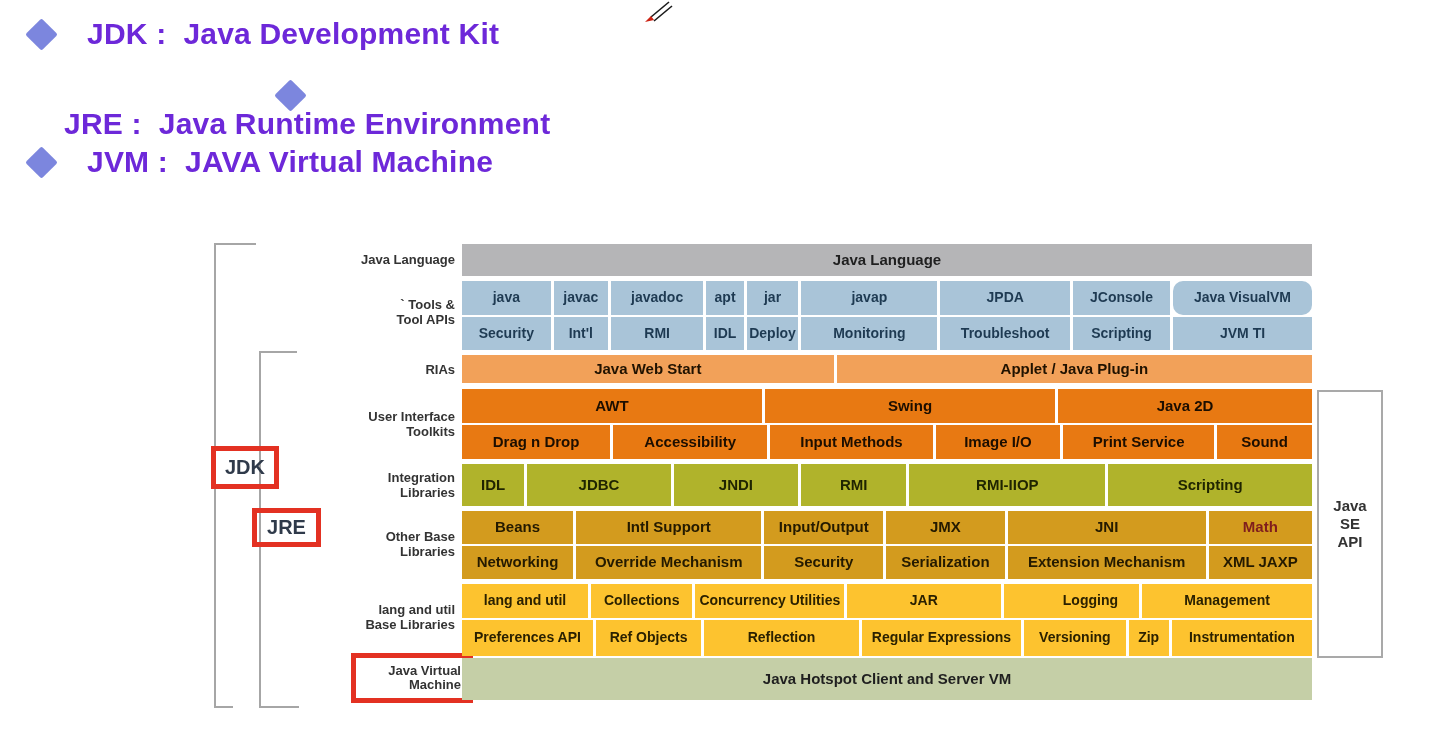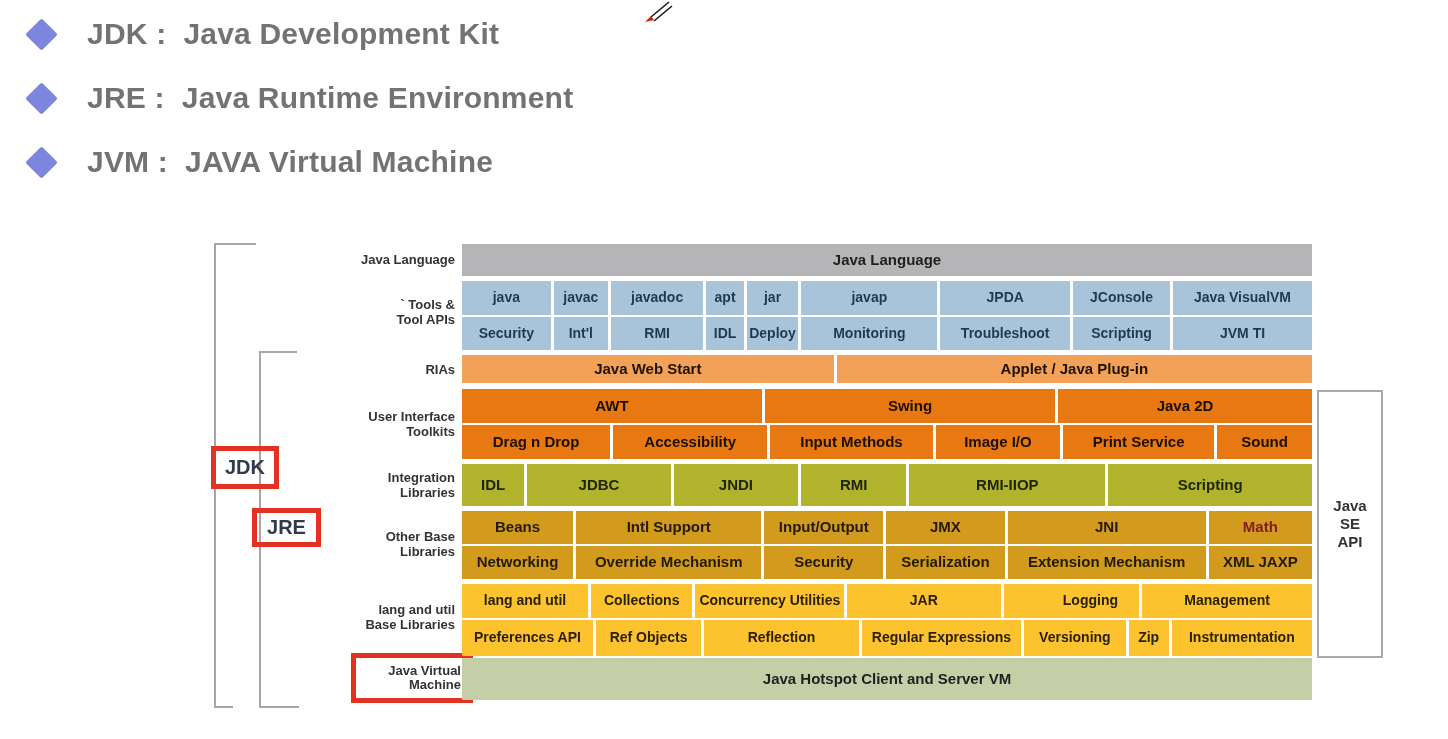--- a/index.html
+++ b/index.html
@@ -3,21 +3,21 @@
 <meta charset="utf-8">
 <style>
   html,body{margin:0;padding:0;background:#fff;}
   .stage{
     position:relative;width:1448px;height:739px;background:#ffffff;
     font-family:"Liberation Sans", sans-serif;overflow:hidden;
   }
   
   .bullet-row{position:absolute;left:30px;height:40px;display:flex;align-items:center;}
   .diamond{width:23px;height:23px;background:#7c86de;transform:rotate(45deg);border-radius:2px;flex:none;}
-  .bullet-text{margin-left:34px;font-size:30px;font-weight:bold;color:#737373;white-space:pre;letter-spacing:.2px;}
+  .bullet-text{margin-left:34px;font-size:30px;font-weight:bold;color:#6d28d9;white-space:pre;letter-spacing:.2px;}
   
   .pencil{position:absolute;left:641px;top:1px;}
   
   .bk{position:absolute;background:#a6a6a6;}
   
   .redbox{position:absolute;border:5px solid #e33122;box-sizing:border-box;
           display:flex;align-items:center;justify-content:center;}
   .redbox .cap{font-weight:bold;font-size:20px;color:#2f3a4a;}
   .jvm-cap{font-weight:bold;font-size:13px;line-height:14px;color:#333;text-align:right;width:100%;padding-right:7px;}
   
@@ -37,21 +37,21 @@
 </style>
 </head>
 <body>
 
 <div class="stage">
 
   <div class="bullet-row" style="top:14px;">
     <span class="diamond"></span>
     <span class="bullet-text">JDK :  Java Development Kit</span>
   </div>
-  <div class="bullet-row" style="top:78px;">
+  <div class="bullet-row" style="top:84px;flex-direction:column;">
     <span class="diamond"></span>
     <span class="bullet-text">JRE :  Java Runtime Environment</span>
   </div>
   <div class="bullet-row" style="top:142px;">
     <span class="diamond"></span>
     <span class="bullet-text">JVM :  JAVA Virtual Machine</span>
   </div>
 
   <svg class="pencil" width="32" height="24" viewBox="0 0 32 24">
     <line x1="10" y1="16" x2="28" y2="1" stroke="#1a1a1a" stroke-width="1.6"></line>
@@ -112,21 +112,21 @@
       </div>
       <div class="grid-row" style="top: 281px; height: 34px;">
         <div class="grid-cell" style="flex: 91 91 0px; background: rgb(169, 196, 216); color: rgb(30, 58, 82); font-size: 14px;">java</div>
         <div class="grid-cell" style="flex: 54 54 0px; background: rgb(169, 196, 216); color: rgb(30, 58, 82); font-size: 14px;">javac</div>
         <div class="grid-cell" style="flex: 95 95 0px; background: rgb(169, 196, 216); color: rgb(30, 58, 82); font-size: 14px;">javadoc</div>
         <div class="grid-cell" style="flex: 36 36 0px; background: rgb(169, 196, 216); color: rgb(30, 58, 82); font-size: 14px;">apt</div>
         <div class="grid-cell" style="flex: 51 51 0px; background: rgb(169, 196, 216); color: rgb(30, 58, 82); font-size: 14px;">jar</div>
         <div class="grid-cell" style="flex: 142 142 0px; background: rgb(169, 196, 216); color: rgb(30, 58, 82); font-size: 14px;">javap</div>
         <div class="grid-cell" style="flex: 135 135 0px; background: rgb(169, 196, 216); color: rgb(30, 58, 82); font-size: 14px;">JPDA</div>
         <div class="grid-cell" style="flex: 100 100 0px; background: rgb(169, 196, 216); color: rgb(30, 58, 82); font-size: 14px;">JConsole</div>
-        <div class="grid-cell" style="flex: 145 145 0px; background: rgb(169, 196, 216); color: rgb(30, 58, 82); font-size: 14px;">Java VisualVM</div>
+        <div class="grid-cell" style="flex: 145 145 0px; background: rgb(169, 196, 216); color: rgb(30, 58, 82); font-size: 14px; border-radius: 10px;">Java VisualVM</div>
       </div>
       <div class="grid-row" style="top: 317px; height: 33px;">
         <div class="grid-cell" style="flex: 91 91 0px; background: rgb(169, 196, 216); color: rgb(30, 58, 82); font-size: 14px;">Security</div>
         <div class="grid-cell" style="flex: 54 54 0px; background: rgb(169, 196, 216); color: rgb(30, 58, 82); font-size: 14px;">Int'l</div>
         <div class="grid-cell" style="flex: 95 95 0px; background: rgb(169, 196, 216); color: rgb(30, 58, 82); font-size: 14px;">RMI</div>
         <div class="grid-cell" style="flex: 36 36 0px; background: rgb(169, 196, 216); color: rgb(30, 58, 82); font-size: 14px;">IDL</div>
         <div class="grid-cell" style="flex: 51 51 0px; background: rgb(169, 196, 216); color: rgb(30, 58, 82); font-size: 14px;">Deploy</div>
         <div class="grid-cell" style="flex: 142 142 0px; background: rgb(169, 196, 216); color: rgb(30, 58, 82); font-size: 14px;">Monitoring</div>
         <div class="grid-cell" style="flex: 135 135 0px; background: rgb(169, 196, 216); color: rgb(30, 58, 82); font-size: 14px;">Troubleshoot</div>
         <div class="grid-cell" style="flex: 100 100 0px; background: rgb(169, 196, 216); color: rgb(30, 58, 82); font-size: 14px;">Scripting</div>

